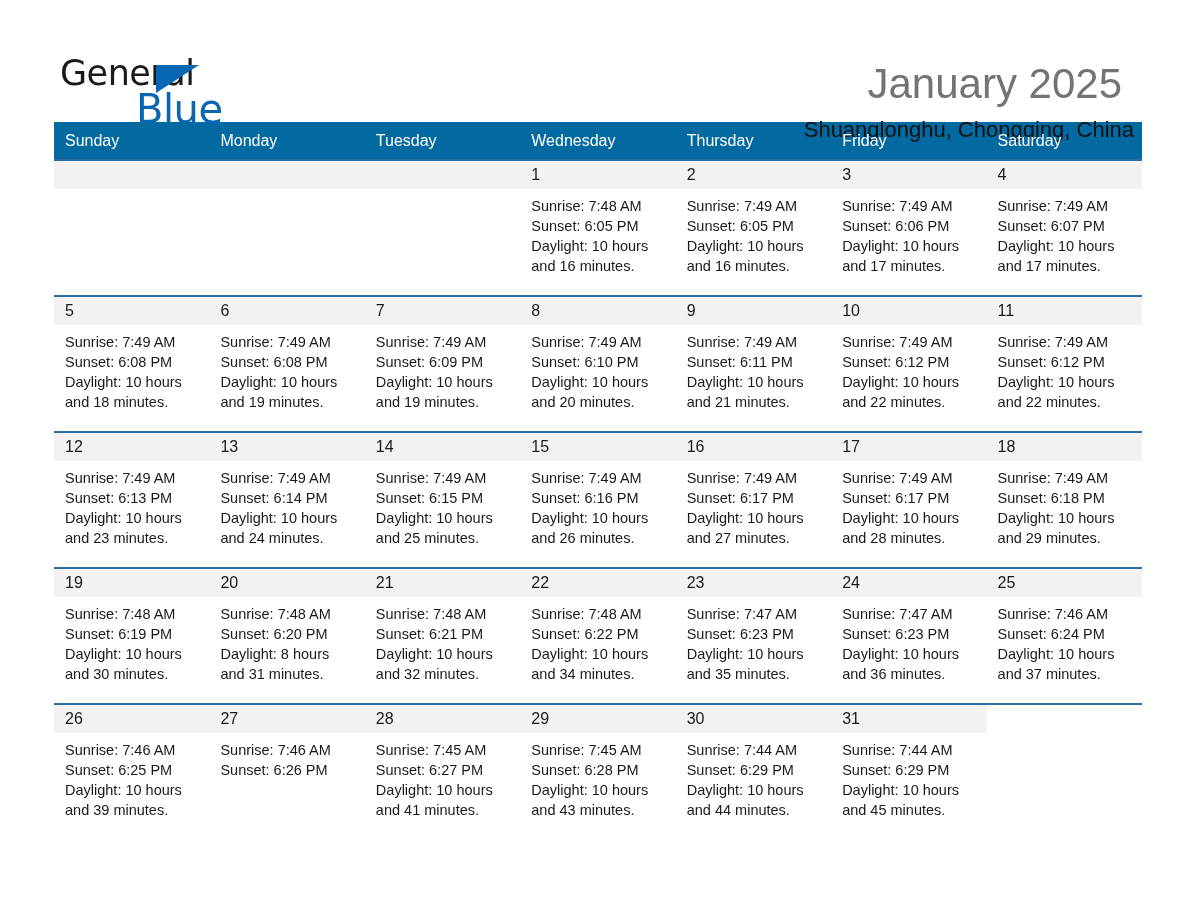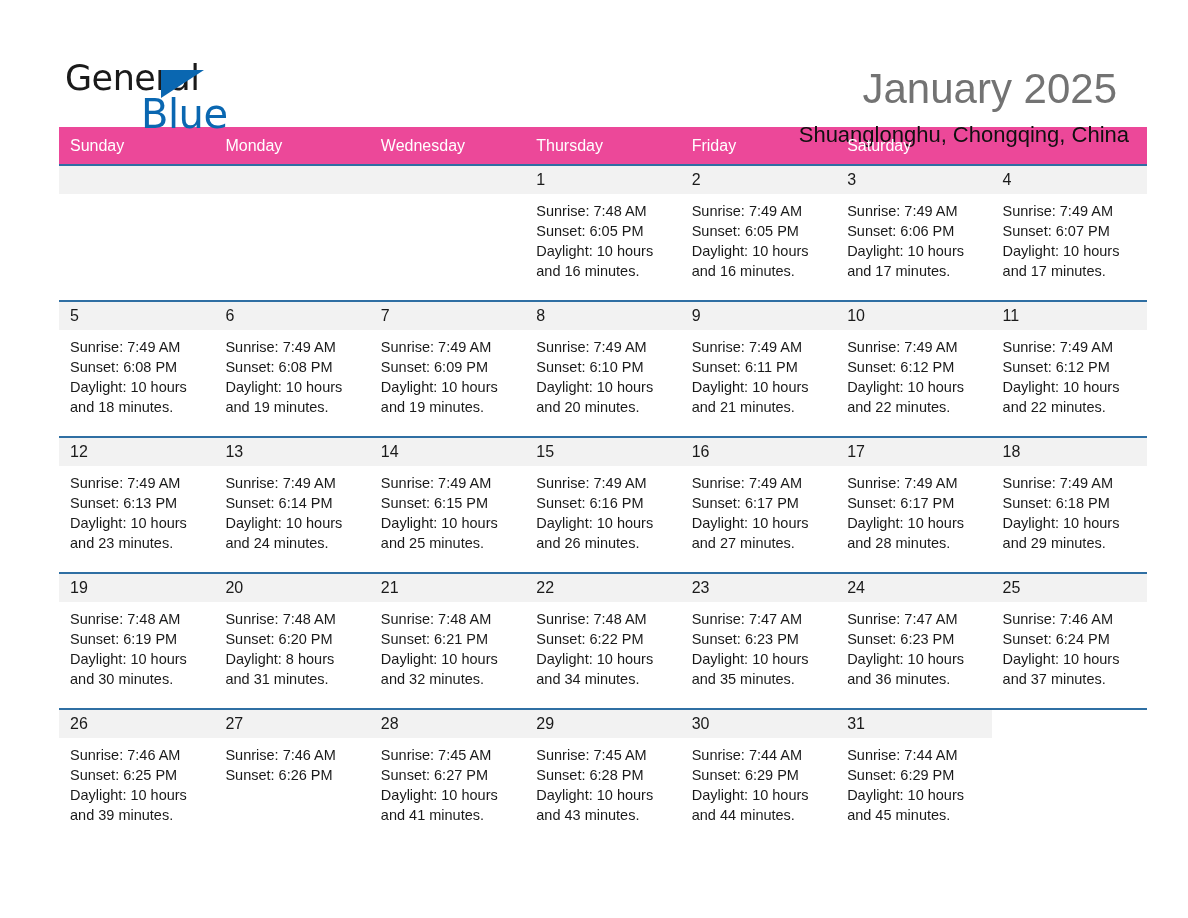--- a/index.html
+++ b/index.html
@@ -14,21 +14,21 @@
     height: 918px;
     font-family: "Liberation Sans", sans-serif;
     color: #1a1a1a;
     overflow: hidden;
   }
 
   .page {
     position: relative;
     width: 1188px;
     height: 918px;
-    padding: 9px;
+    padding: 4px;
   }
 
   
   .header {
     display: flex;
     align-items: flex-start;
     justify-content: space-between;
     padding: 44px 50px 0 56px;
     height: 118px;
   }
@@ -92,21 +92,21 @@
 
   
   .calendar {
     margin: 0 50px 0 50px;
     width: 1088px;
   }
 
   .weekday-row {
     display: grid;
     grid-template-columns: repeat(7, 1fr);
-    background: #ec4899;
+    background: #0369a1;
   }
   .weekday {
     color: #ffffff;
     font-size: 16px;
     padding: 9px 0 9px 11px;
     line-height: 1.2;
     white-space: nowrap;
   }
 
   .week-row {
@@ -159,20 +159,21 @@
     <div class="titles">
       <h1 class="cal-title">January 2025</h1>
       <div class="cal-subtitle">Shuanglonghu, Chongqing, China</div>
     </div>
   </div>
 
   <div class="calendar">
     <div class="weekday-row" id="weekday-row">
         <div class="weekday">Sunday</div>
         <div class="weekday">Monday</div>
+        <div class="weekday">Tuesday</div>
         <div class="weekday">Wednesday</div>
         <div class="weekday">Thursday</div>
         <div class="weekday">Friday</div>
         <div class="weekday">Saturday</div>
       </div>
     <div id="weeks-container">
         <div class="week-row">
           <div class="day-cell empty">
             <div class="day-number"></div>
           </div>

